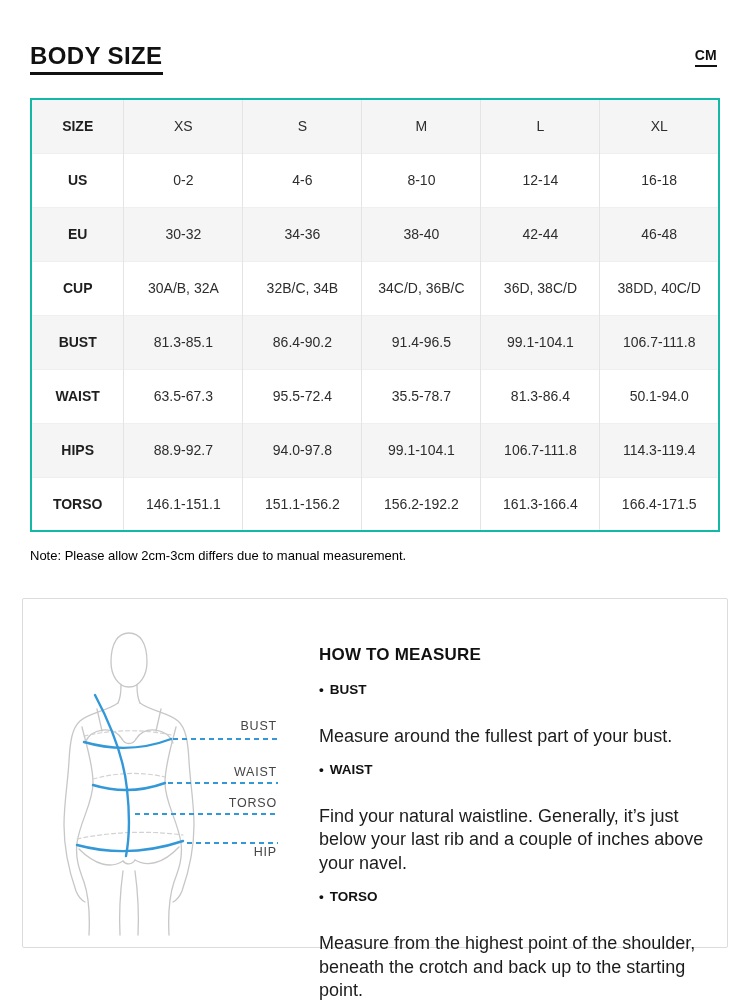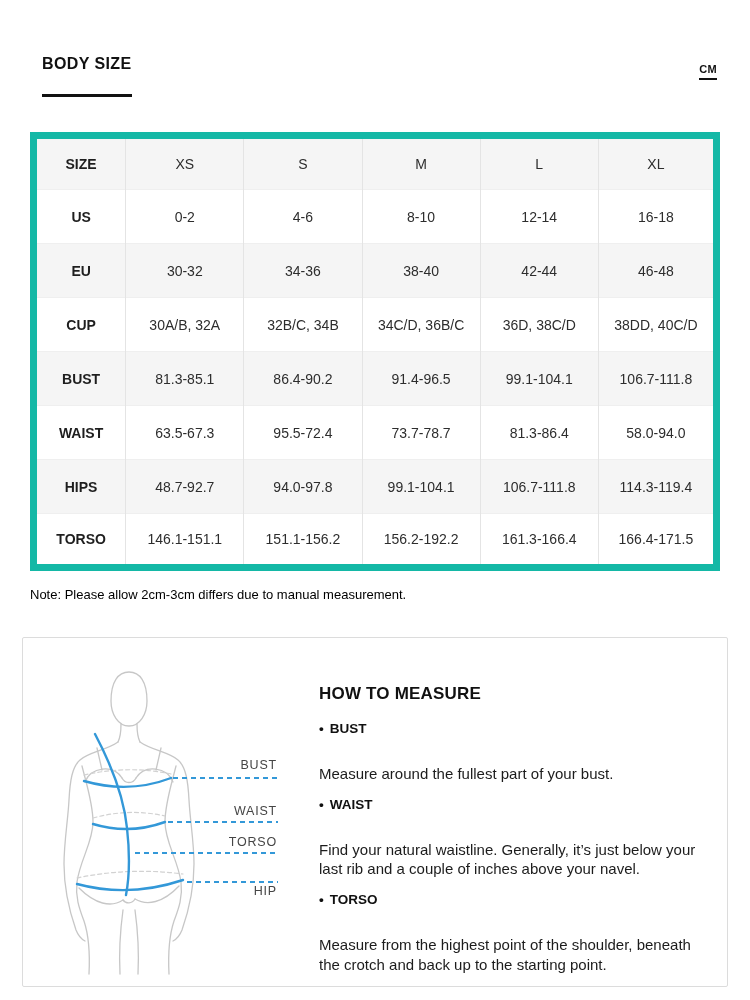--- a/index.html
+++ b/index.html
@@ -16,34 +16,34 @@
     color:var(--ink);
   }
   .page{width:750px;height:1000px;overflow:hidden;}
 
   
   .topbar{
     display:flex;justify-content:space-between;align-items:flex-start;
     padding:44px 33px 0 30px;
   }
   .title{
-    font-size:16px;font-weight:700;letter-spacing:.4px;line-height:1;
-    margin:12px;color:#111;
-    border-bottom:3px solid #111;padding-bottom:22px;
+    font-size:24px;font-weight:700;letter-spacing:.4px;line-height:1;
+    margin:0;color:#111;
+    border-bottom:3px solid #111;padding-bottom:4px;
   }
   .unit{
-    font-size:11px;font-weight:700;color:#111;line-height:1;
-    border-bottom:2px solid #111;padding-bottom:3px;margin-top:20px;
+    font-size:14px;font-weight:700;color:#111;line-height:1;
+    border-bottom:2px solid #111;padding-bottom:3px;margin-top:4px;
     cursor:pointer;text-decoration:none;letter-spacing:.3px;
   }
 
   
   .size-table{
     width:690px;margin:23px 30px 0;border-collapse:collapse;table-layout:fixed;
-    border:7px solid #14b8a6;
+    border:2px solid #14b8a6;
     font-size:14px;color:#2d2d2d;
   }
   .size-table th,.size-table td{
     height:54px;text-align:center;vertical-align:middle;
     border-left:1px solid var(--border);
     border-top:1px solid #efefef;
     font-weight:400;padding:0 4px;
   }
   .size-table th:first-child,.size-table td:first-child{border-left:none;}
   .size-table .label-col{font-weight:700;color:#1e1e1e;width:13.5%;}
@@ -72,21 +72,21 @@
   .dlab-hip{top:247px;}
 
   .measure-text{position:absolute;left:296px;top:46px;width:386px;}
   .measure-text h2{
     margin:0 0 17px;font-size:17px;font-weight:700;color:#111;
     letter-spacing:.2px;
   }
   .m-item{margin-bottom:13px;}
   .m-title{font-size:13.5px;font-weight:700;color:#111;margin-bottom:3px;}
   .m-title .bullet{margin-right:6px;}
-  .m-text{font-size:15px;line-height:1.32;color:#1c1c1c;margin-top:28px;}
+  .m-text{font-size:18px;line-height:1.32;color:#1c1c1c;margin-top:28px;}
 
   
   .g-line{stroke:#c7c7c7;stroke-width:1.3;fill:none;stroke-linecap:round;}
   .g-dash{stroke:#d2d2d2;stroke-width:1.2;fill:none;stroke-dasharray:4 3;stroke-linecap:round;}
   .b-line{stroke:var(--accent);stroke-width:2.4;fill:none;stroke-linecap:round;}
   .b-dash{stroke:var(--accent);stroke-width:2.2;fill:none;stroke-dasharray:5 4;stroke-linecap:butt;}
 </style>
 </head>
 <body>
 
@@ -138,27 +138,27 @@
           <td>81.3-85.1</td>
           <td>86.4-90.2</td>
           <td>91.4-96.5</td>
           <td>99.1-104.1</td>
           <td>106.7-111.8</td>
         </tr>
         <tr>
           <th class="label-col">WAIST</th>
           <td>63.5-67.3</td>
           <td>95.5-72.4</td>
-          <td>73.7-78.7</td>
+          <td>35.5-78.7</td>
           <td>81.3-86.4</td>
-          <td>58.0-94.0</td>
+          <td>50.1-94.0</td>
         </tr>
         <tr>
           <th class="label-col">HIPS</th>
-          <td>48.7-92.7</td>
+          <td>88.9-92.7</td>
           <td>94.0-97.8</td>
           <td>99.1-104.1</td>
           <td>106.7-111.8</td>
           <td>114.3-119.4</td>
         </tr>
         <tr>
           <th class="label-col">TORSO</th>
           <td>146.1-151.1</td>
           <td>151.1-156.2</td>
           <td>156.2-192.2</td>

